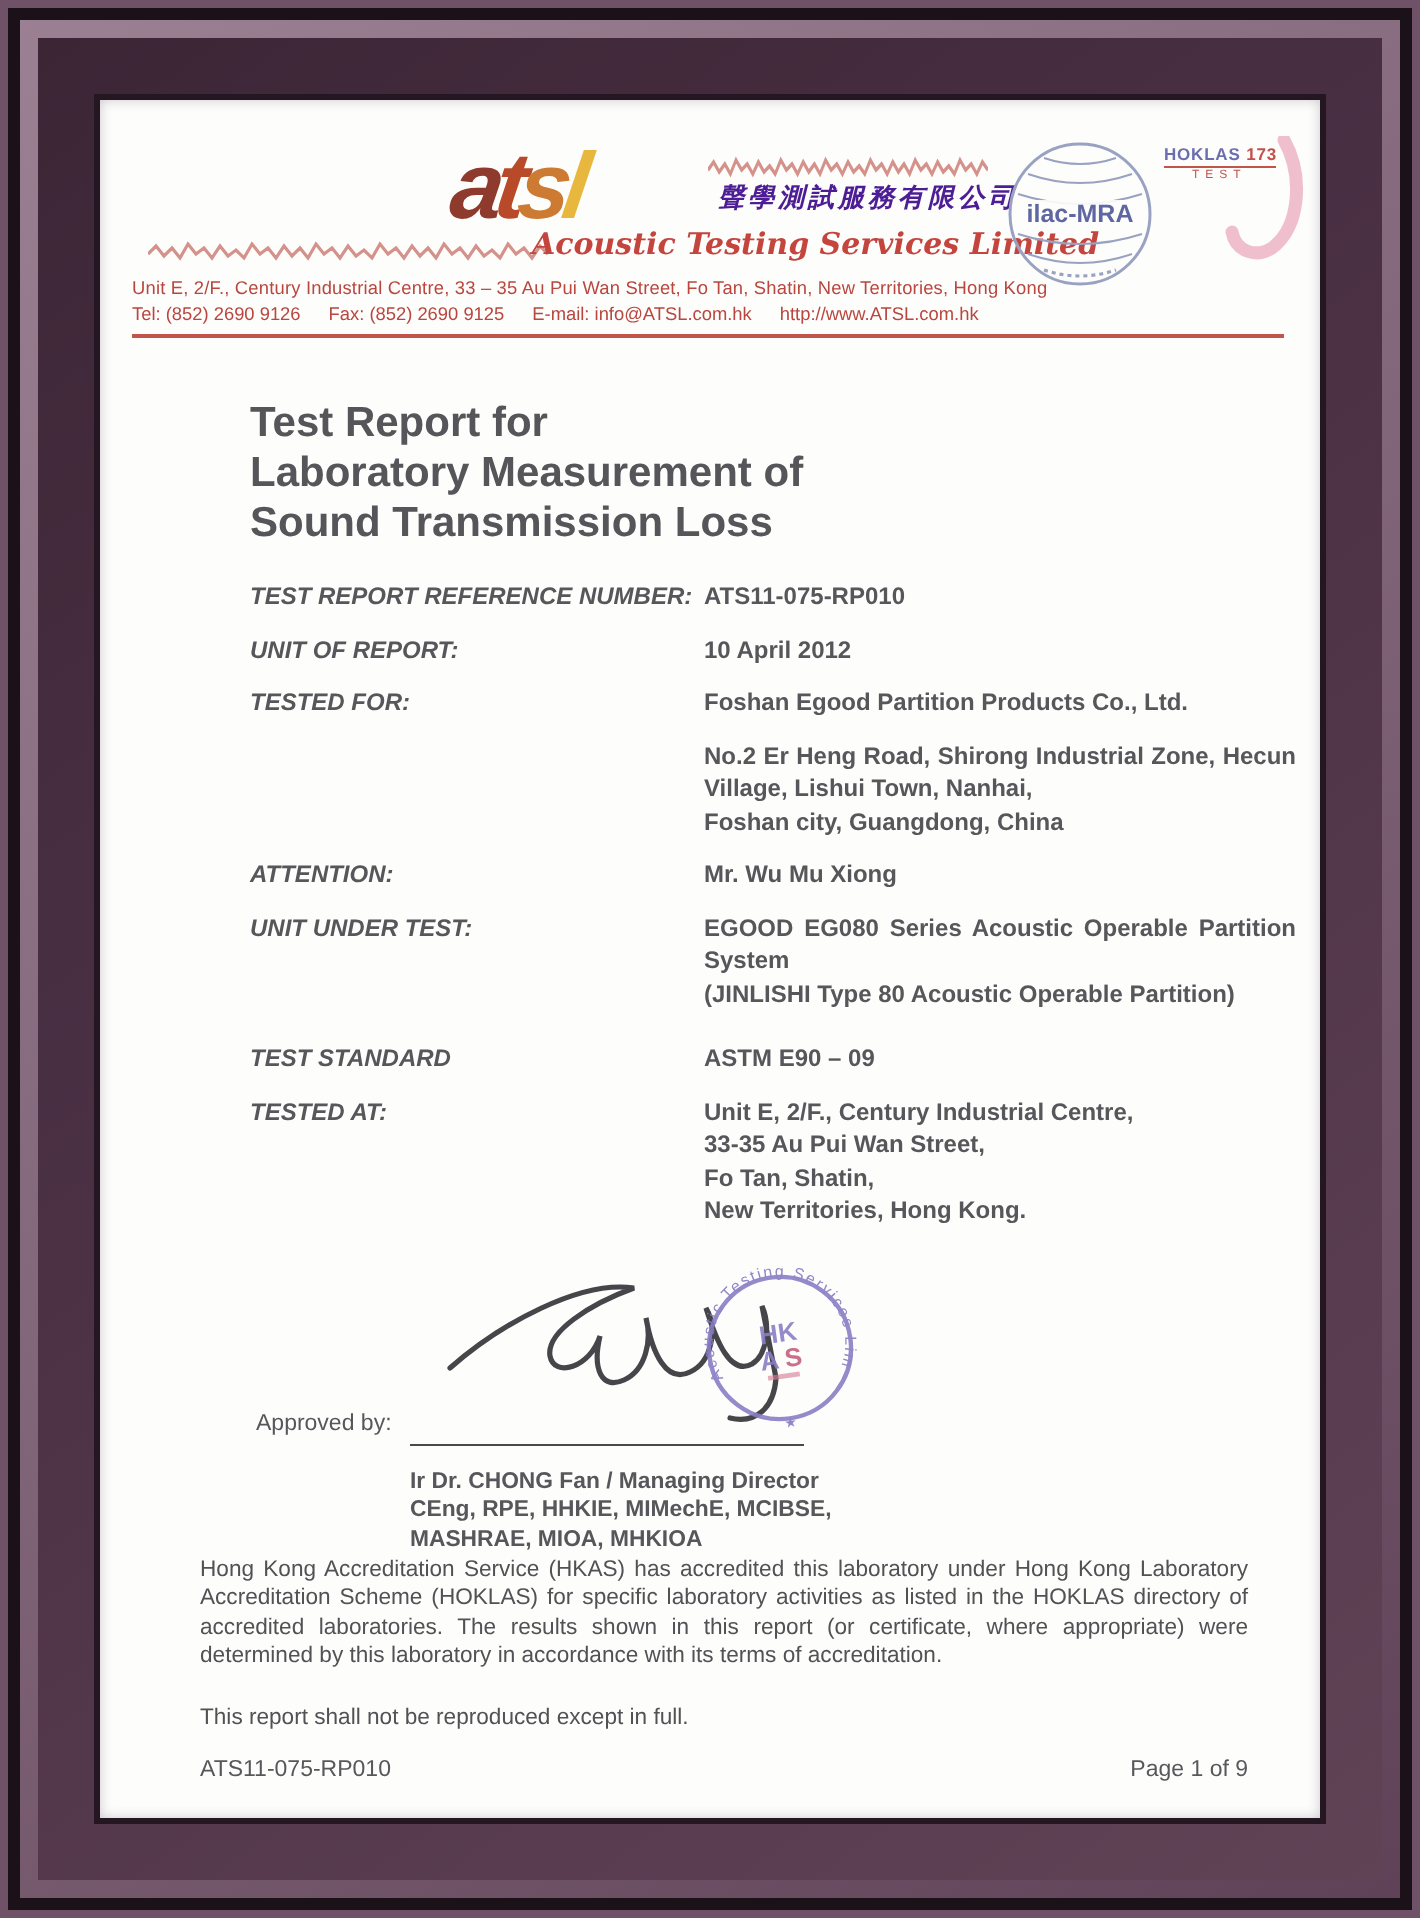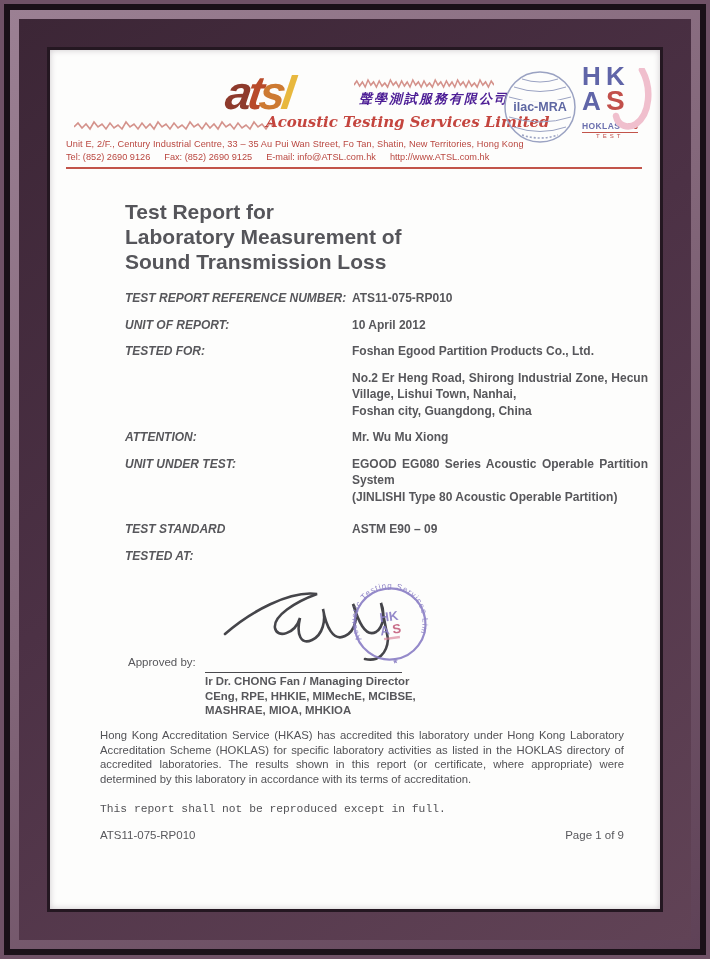--- a/index.html
+++ b/index.html
@@ -42,25 +42,25 @@
   .row .lbl{width:227px;flex:0 0 227px;font-weight:bold;font-style:italic;}
   .row .val{width:296px;flex:0 0 296px;font-weight:bold;text-align:justify;white-space:pre-line;}
   .gap-before{margin-top:16px;}
 
   
   .approval{position:relative;margin:18px 0 0 0;height:140px;}
   .sig-svg{position:absolute;left:129px;top:0;}
   .stamp{position:absolute;left:278px;top:-4px;opacity:.9;transform:rotate(-8deg);}
   .approved-label{position:absolute;left:62px;top:74px;font-size:11.5px;}
   .sig-line{position:absolute;left:139px;top:90px;width:197px;border-top:1.6px solid #4a4a4e;}
-  .name-block{position:absolute;left:139px;top:92px;font-size:11.4px;font-weight:bold;line-height:14.5px;white-space:nowrap;}
+  .name-block{position:absolute;left:139px;top:102px;font-size:11.4px;font-weight:bold;line-height:14.5px;white-space:nowrap;}
 
   
   .accred{margin:6px 0 17px 34px;width:524px;font-size:11.3px;line-height:14.6px;text-align:justify;color:#525256;}
-  .repro{margin:12px 0 0 34px;font-size:11.3px;color:#525256;font-family:Liberation Mono, monospace;}
+  .repro{margin:12px 0 0 34px;font-size:11.3px;color:#525256;}
   .bottomrow{margin:14px 0 0 34px;width:524px;display:flex;justify-content:space-between;font-size:11.5px;color:#58585c;}
 </style>
 </head>
 <body>
 
 <div class="scene">
  <div class="f1">
   <div class="f2">
    <div class="f3">
     <div class="f4">
@@ -93,21 +93,20 @@
             <path d="M11,57 Q37,66 63,57" fill="none" stroke="#9aa2c2" stroke-width="1"></path>
             <path d="M19,65 Q37,71 55,65" fill="none" stroke="#9aa2c2" stroke-width="1.6" stroke-dasharray="2,2"></path>
             <rect x="4" y="30" width="66" height="14" fill="#fdfdfc" opacity=".92"></rect>
             <text x="37" y="41" text-anchor="middle" font-size="12.5" font-weight="bold" fill="#5e67a2" font-family="Liberation Sans, sans-serif">ilac-MRA</text>
           </svg>
 
           <div class="hkas">
             <svg class="hkas-swoosh" width="40" height="64" viewBox="0 0 40 64">
               <path d="M30,2 C40,20 38,46 24,56 C16,61 6,58 4,48" stroke="#f0bfcd" stroke-width="6.5" fill="none" stroke-linecap="round"></path>
             </svg>
-            <div class="hkas-letters"><span>H</span><span>K</span><span>A</span><span class="hs">S</span></div>
             <div class="hoklas-line"><span>HOKLAS</span> <span class="red">173</span></div>
             <div class="hoklas-test">TEST</div>
           </div>
 
           <div class="rule"></div>
         </div>
 
         <div class="title">
           <div>Test Report for</div>
           <div>Laboratory Measurement of</div>
@@ -140,20 +139,24 @@
             <div class="lbl">UNIT UNDER TEST:</div>
             <div class="val">EGOOD EG080 Series Acoustic Operable Partition System
 (JINLISHI Type 80 Acoustic Operable Partition)</div>
           </div>
           <div class="row gap-before">
             <div class="lbl">TEST STANDARD</div>
             <div class="val">ASTM E90 – 09</div>
           </div>
           <div class="row">
             <div class="lbl">TESTED AT:</div>
+            <div class="val">Unit E, 2/F., Century Industrial Centre,
+33-35 Au Pui Wan Street,
+Fo Tan, Shatin,
+New Territories, Hong Kong.</div>
           </div>
         </div>
 
         <div class="approval">
           <svg class="sig-svg" width="210" height="85" viewBox="0 0 210 85">
             <path d="M30,52 C55,30 95,8 122,12 C100,20 78,34 80,46 C82,57 100,52 105,36 C101,53 106,63 117,58 C128,53 131,38 128,27 C131,44 138,60 150,54 C161,49 164,32 158,22 C163,38 170,56 181,50 C189,45 190,30 186,21 L193,57 C192,72 183,80 170,77" fill="none" stroke="#45454a" stroke-width="2.6" stroke-linecap="round"></path>
           </svg>
 
           <svg class="stamp" width="92" height="92" viewBox="0 0 92 92">
             <circle cx="46" cy="46" r="35.5" fill="none" stroke="#8a7ec5" stroke-width="2.2"></circle>

